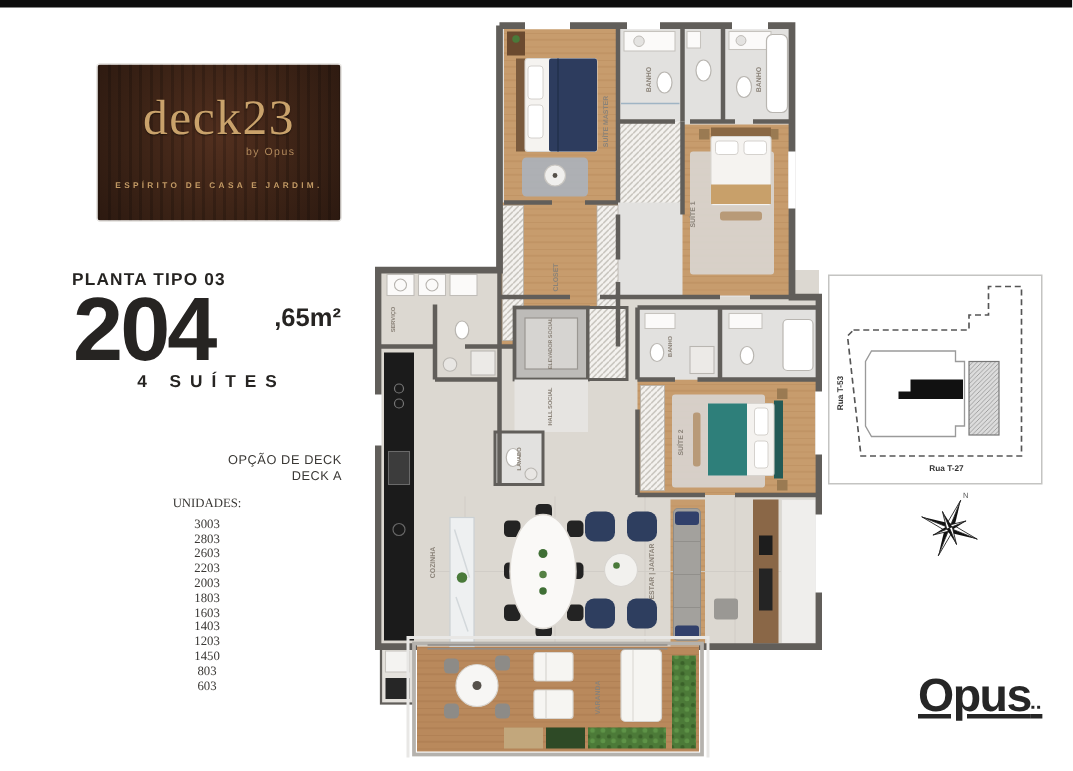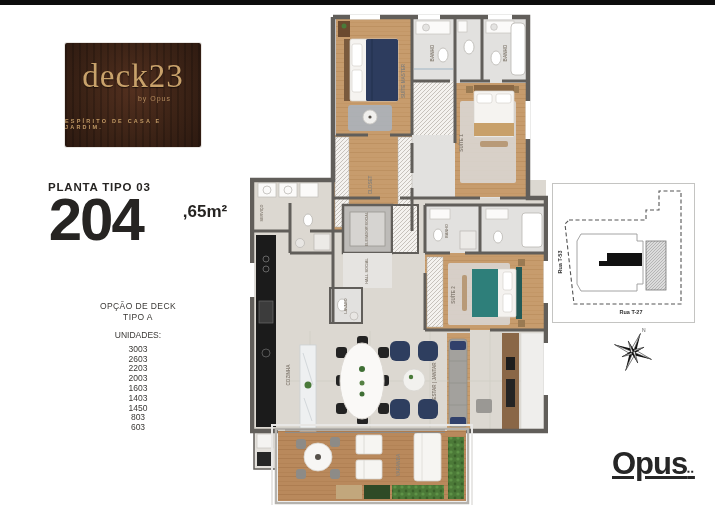--- a/index.html
+++ b/index.html
@@ -1,44 +1,44 @@
 <!DOCTYPE html>
 <html><head>
 <meta charset="utf-8">
 <style>
   html,body{margin:0;padding:0;background:#ffffff;}
   .stage{position:relative;width:715px;height:514px;background:#ffffff;overflow:hidden;
          font-family:"Liberation Sans",sans-serif;color:#262422;}
   .topbar{position:absolute;left:0;top:0;width:715px;height:5px;background:#0d0d0d;}
 
   
-  .logo-card{position:absolute;left:65px;top:43px;width:136px;height:104px;border-radius:2px;
+  .logo-card{position:absolute;left:65px;top:43px;width:162px;height:104px;border-radius:2px;
     background:
       repeating-linear-gradient(90deg, rgba(0,0,0,.18) 0 2px, rgba(0,0,0,0) 2px 7px),
       radial-gradient(circle at 50% 45%, #53301f 0%, #3c2316 55%, #2c1910 100%);
     box-shadow:0 0 0 1px #e8e6e3;
     display:flex;flex-direction:column;align-items:center;justify-content:center;}
   .logo-title{font-family:"Liberation Serif",serif;font-size:33px;color:#c9a26b;line-height:1;
     letter-spacing:1px;text-shadow:0 1px 1px rgba(0,0,0,.55);}
   .logo-by{font-size:7px;color:#b1895c;letter-spacing:1px;align-self:flex-end;margin:2px 30px 0 0;}
   .logo-tagline{margin-top:16px;font-size:5.5px;color:#c29a65;letter-spacing:2.2px;font-weight:bold;}
   .planta-label{position:absolute;left:48px;top:181px;width:180px;text-align:left;
     font-size:11.5px;font-weight:bold;letter-spacing:.8px;}
   .area-wrap{position:absolute;left:48px;top:190px;width:180px;display:flex;
     justify-content:center;align-items:flex-start;}
   .area-main{font-size:60px;font-weight:bold;letter-spacing:-2px;line-height:1;text-align:center;}
   .area-suffix{font-size:17px;font-weight:bold;margin-top:12px;letter-spacing:0;margin-left:40px;}
   .suites{position:absolute;left:48px;top:249px;width:180px;text-align:center;
     font-size:11.5px;font-weight:bold;letter-spacing:6px;text-indent:6px;}
-  .opcao{position:absolute;left:48px;top:301px;width:180px;text-align:center;
+  .opcao{position:absolute;left:48px;top:301px;width:180px;text-align:right;
     font-size:8.5px;letter-spacing:.4px;line-height:11px;color:#3a3835;}
   .unidades{position:absolute;left:48px;top:331px;width:180px;text-align:center;
     font-size:8.5px;color:#3a3835;}
   .unidades .hdr{display:block;margin-bottom:4px;}
-  .unidades span{display:block;line-height:9.8px;}
+  .unidades span{display:block;line-height:9.8px;font-family:Liberation Serif, serif;}
 
   
   .sitemap{position:absolute;left:552px;top:183px;width:141px;height:138px;background:#fff;
     border:1px solid #c4c4c2;}
   .compass{position:absolute;left:608px;top:326px;width:50px;height:50px;}
   .opus{position:absolute;left:612px;top:446px;width:90px;height:40px;
     font-size:31px;font-weight:bold;letter-spacing:-1px;color:#262626;text-decoration:underline;}
   .opus .mark{font-size:8px;letter-spacing:1px;vertical-align:baseline;color:#262626;}
 
   .plan{position:absolute;left:250px;top:13px;}
@@ -54,34 +54,38 @@
     <div class="logo-title">deck23</div>
     <div class="logo-by">by Opus</div>
     <div class="logo-tagline">ESPÍRITO DE CASA E JARDIM.</div>
   </div>
 
   <div class="planta-label">PLANTA TIPO 03</div>
   <div class="area-wrap">
     <span class="area-main">204</span>
     <span class="area-suffix">,65m²</span>
   </div>
+  <div class="suites">4 SUÍTES</div>
 
   <div class="opcao">
     <span>OPÇÃO DE DECK</span><br>
-    <span>TIPO A</span>
+    <span>DECK A</span>
   </div>
 
   <div class="unidades">
     <span class="hdr">UNIDADES:</span>
     <span>3003</span>
+    <span>2803</span>
     <span>2603</span>
     <span>2203</span>
     <span>2003</span>
+    <span>1803</span>
     <span>1603</span>
     <span>1403</span>
+    <span>1203</span>
     <span>1450</span>
     <span>803</span>
     <span>603</span>
   </div>
 
   <svg class="plan" width="298" height="492" viewBox="0 0 298 492">
     <defs>
       <pattern id="wood" width="9" height="9" patternUnits="userSpaceOnUse">
         <rect width="9" height="9" fill="#c79c6d"></rect>
         <path d="M0,0H9 M0,4.5H9" stroke="#b98c5c" stroke-width="0.7"></path>

